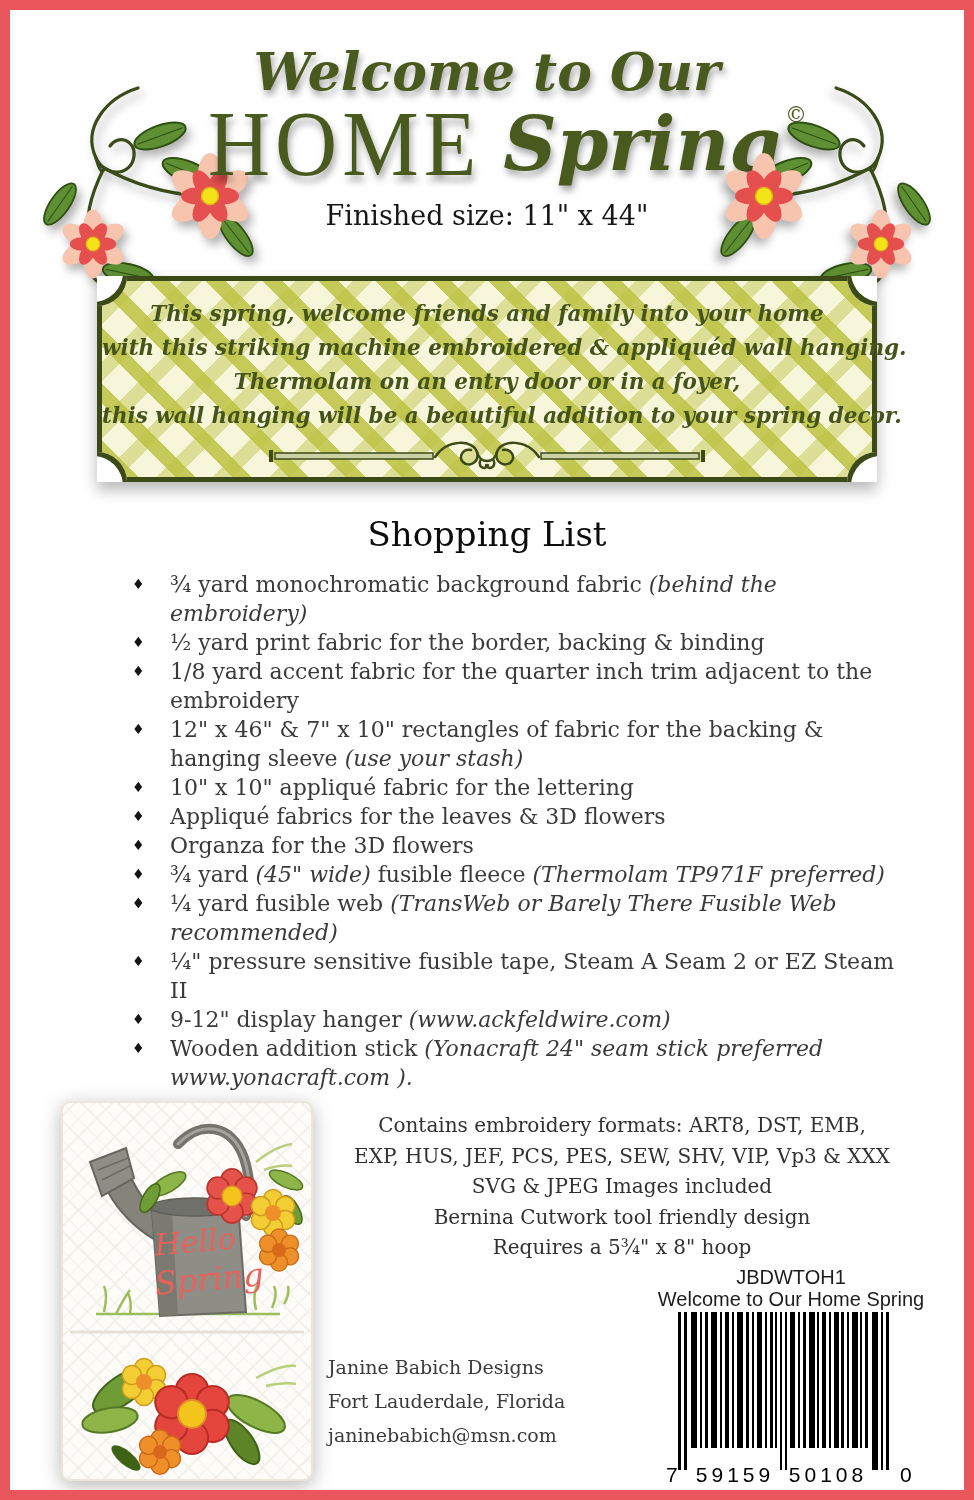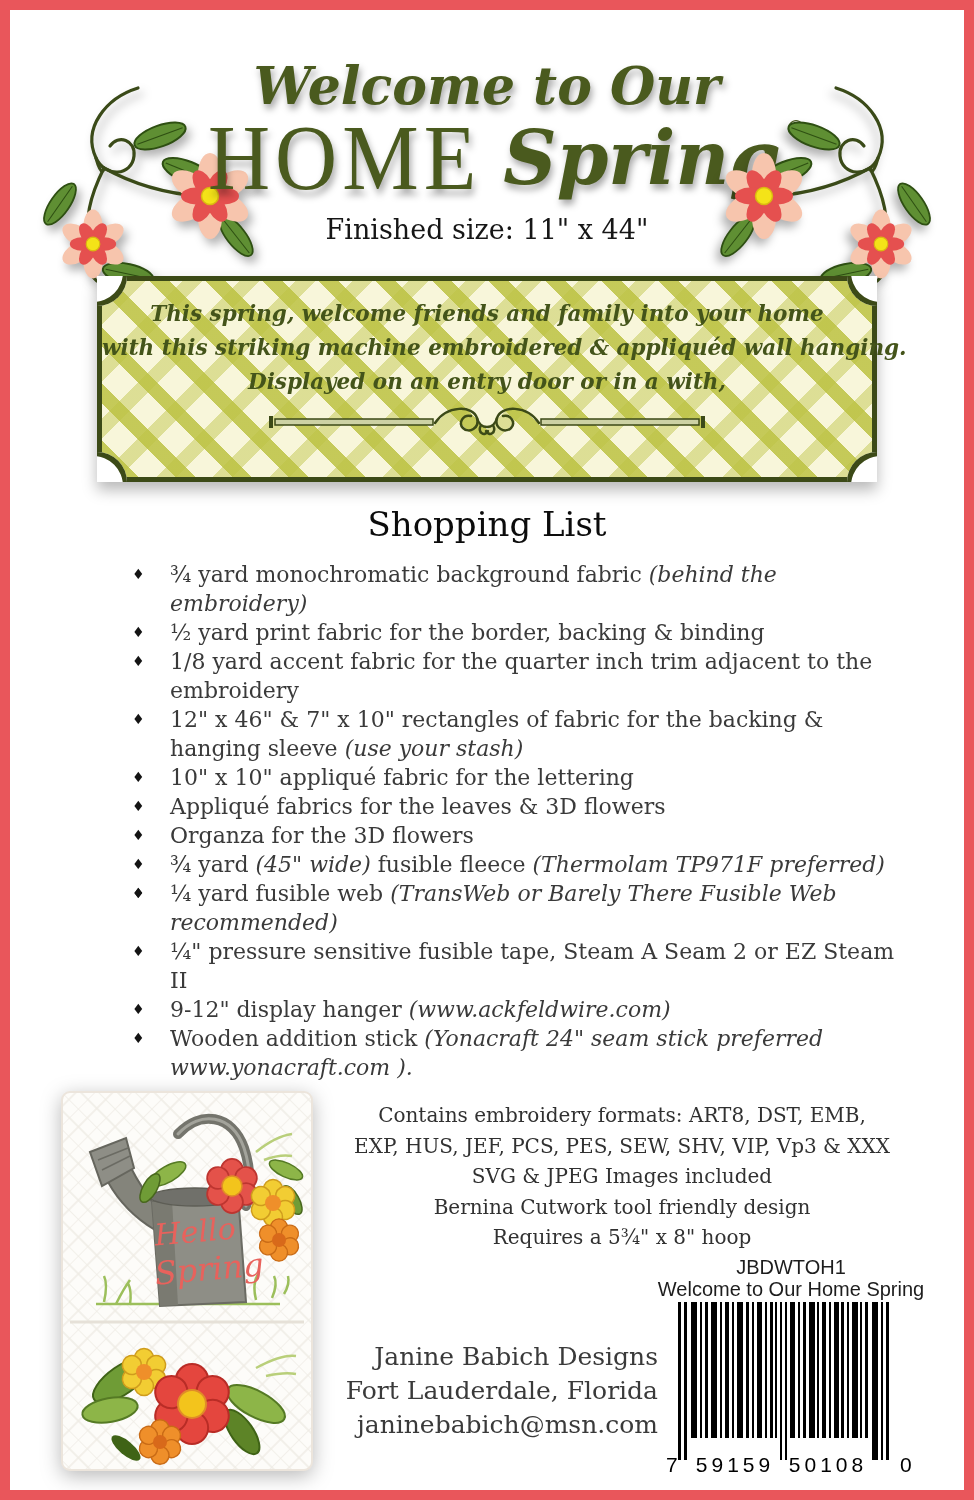--- a/index.html
+++ b/index.html
@@ -7,21 +7,21 @@
     position:relative; width:974px; height:1500px; margin:0 auto;
     background:#ffffff; border:10px solid #e9565b; box-sizing:border-box;
     overflow:hidden; font-family:"DejaVu Serif", serif; color:#222;
   }
   
   .header{position:relative; height:258px;}
   .vine{position:absolute; top:74px; filter:drop-shadow(4px 6px 5px rgba(0,0,0,.30));}
   .vine-left{left:10px;}
   .vine-right{right:10px; transform:scaleX(-1);}
   .title-script{
-    text-align:center; padding-top:46px; font-size:52px; line-height:60px;
+    text-align:center; padding-top:32px; font-size:52px; line-height:60px;
     font-style:italic; font-weight:bold; color:#4a5a1e;
     text-shadow:2px 5px 7px rgba(0,0,0,.35);
   }
   .title-row{display:flex; justify-content:center; align-items:center; margin-top:-6px; height:96px;padding-left:41px;}
   .title-caps{
     font-family:"Liberation Serif", serif; font-size:86px; letter-spacing:5px;
     color:#4a5a1e; transform:scaleY(1.08); text-shadow:2px 5px 7px rgba(0,0,0,.35);
   }
   .title-script2{
     font-size:74px; font-style:italic; font-weight:bold; color:#4a5a1e;
@@ -41,33 +41,33 @@
   }
   .intro-lines{padding-top:16px; font-style:italic; font-weight:bold; font-size:21.5px;
     line-height:34px; color:#44541a; white-space:nowrap;}
   .notch{position:absolute; width:30px; height:30px; background:#fff;}
   .n-tl{top:-5px; left:-5px; border-bottom-right-radius:100%; box-shadow:inset -4px -4px 0 #3c4a17;}
   .n-tr{top:-5px; right:-5px; border-bottom-left-radius:100%; box-shadow:inset 4px -4px 0 #3c4a17;}
   .n-bl{bottom:-5px; left:-5px; border-top-right-radius:100%; box-shadow:inset -4px 4px 0 #3c4a17;}
   .n-br{bottom:-5px; right:-5px; border-top-left-radius:100%; box-shadow:inset 4px 4px 0 #3c4a17;}
   .flourish{display:block; margin:4px auto 0;}
   
-  .shop-heading{margin-top:22px; text-align:center; font-size:34px; color:#0c0c0c;}
+  .shop-heading{margin-top:32px; text-align:center; font-size:34px; color:#0c0c0c;}
   ul.shopping{list-style:none; margin:16px 0 0 116px; padding:0; width:782px;}
   ul.shopping li{position:relative; padding-left:44px; font-size:22px; line-height:29px; color:#3a3a3a;}
   ul.shopping .bullet{position:absolute; left:6px; top:0; font-size:14px; color:#141414;
     font-family:"DejaVu Sans", sans-serif;}
   .it{font-style:italic;}
   
   .bottom{position:relative; height:400px; margin-top:8px;}
   .art-card{position:absolute; left:50px; top:0; filter:drop-shadow(0 5px 10px rgba(0,0,0,.28));}
   .formats{position:absolute; left:312px; top:10px; width:600px; text-align:center;
     font-size:20px; line-height:30.5px; color:#313131;}
-  .publisher{position:absolute; left:318px; top:250px; width:330px; text-align:right;
-    font-size:25px; line-height:34px; color:#3a3a3a;}
+  .publisher{position:absolute; left:318px; top:250px; width:330px; text-align:left;
+    font-size:19px; line-height:34px; color:#3a3a3a;}
   .barcode-block{position:absolute; left:646px; top:166px; width:270px; text-align:center;
     font-family:"Liberation Sans", sans-serif; color:#1d1d1d;}
   .bc-sku{font-size:20px; line-height:22px;text-align:center;}
   .bc-name{font-size:20px; line-height:22px; white-space:nowrap;}
 </style>
 </head>
 <body>
 
 <svg width="0" height="0" style="position:absolute" aria-hidden="true">
   <defs>
@@ -149,21 +149,22 @@
   </div>
 
   <div class="intro">
     <div class="notch n-tl"></div>
     <div class="notch n-tr"></div>
     <div class="notch n-bl"></div>
     <div class="notch n-br"></div>
     <div class="intro-lines">
       <div>This spring, welcome friends and family into your home</div>
       <div>with this striking machine embroidered &amp; appliquéd wall hanging.</div>
-      <div>Displayed on an entry door or in a with,</div>
+      <div>Thermolam on an entry door or in a foyer,</div>
+      <div>this wall hanging will be a beautiful addition to your spring decor.</div>
     </div>
     <svg class="flourish" width="440" height="36" viewBox="0 0 440 36">
       <rect x="2" y="13" width="4" height="12" fill="#3c4a17"></rect>
       <rect x="8" y="16" width="158" height="6" fill="#cdd2a4" stroke="#3c4a17" stroke-width="1.5"></rect>
       <rect x="274" y="16" width="158" height="6" fill="#cdd2a4" stroke="#3c4a17" stroke-width="1.5"></rect>
       <rect x="434" y="13" width="4" height="12" fill="#3c4a17"></rect>
       <g fill="none" stroke="#3c4a17" stroke-width="2.5" stroke-linecap="round">
         <path d="M168,20 C180,2 206,2 210,15 C213,25 202,31 196,25 C191,20 196,11 204,13"></path>
         <path d="M272,20 C260,2 234,2 230,15 C227,25 238,31 244,25 C249,20 244,11 236,13"></path>
         <path d="M210,15 C213,27 227,27 230,15"></path>

